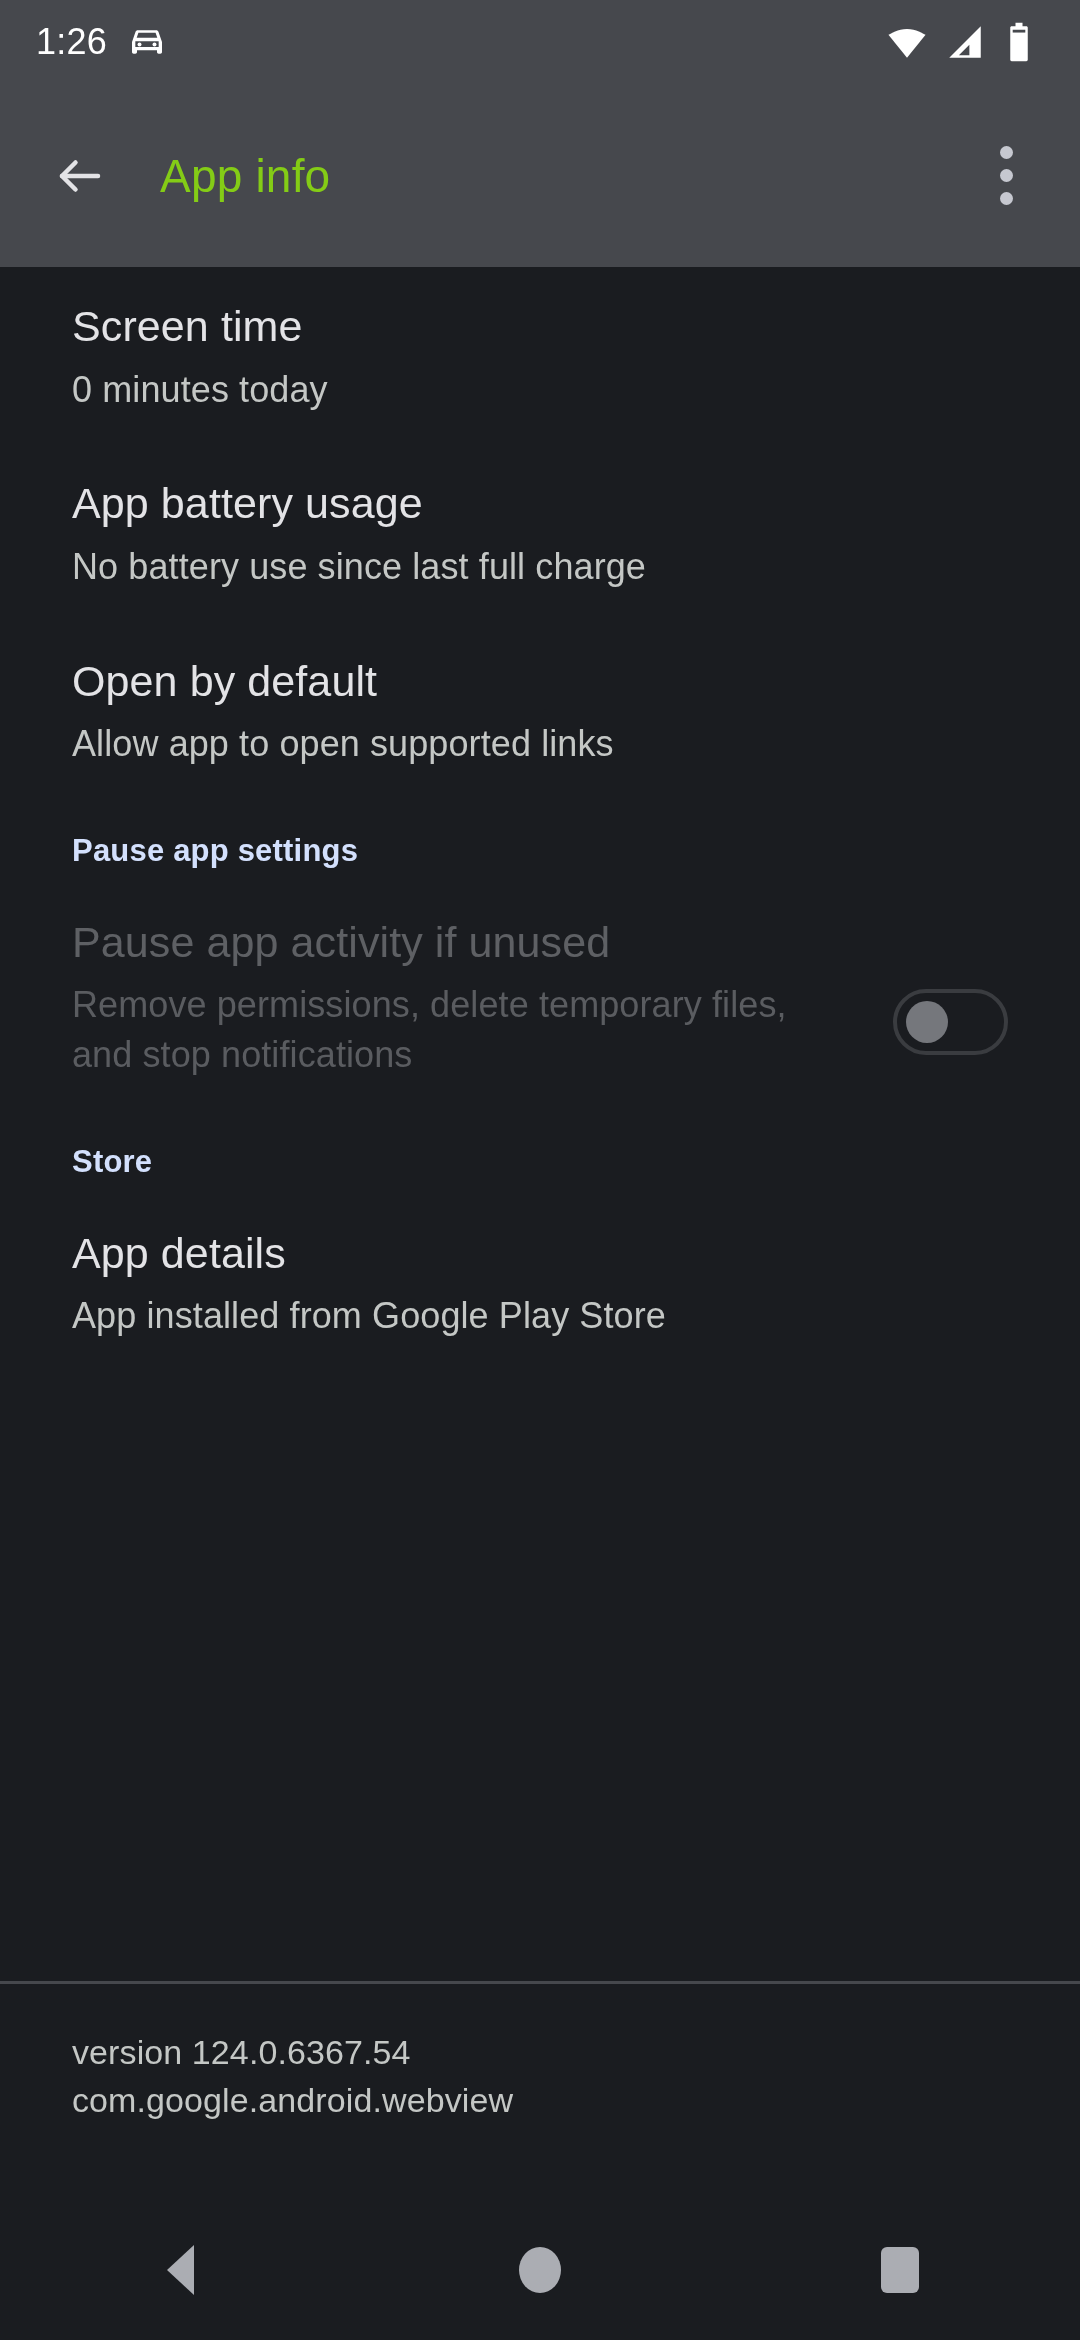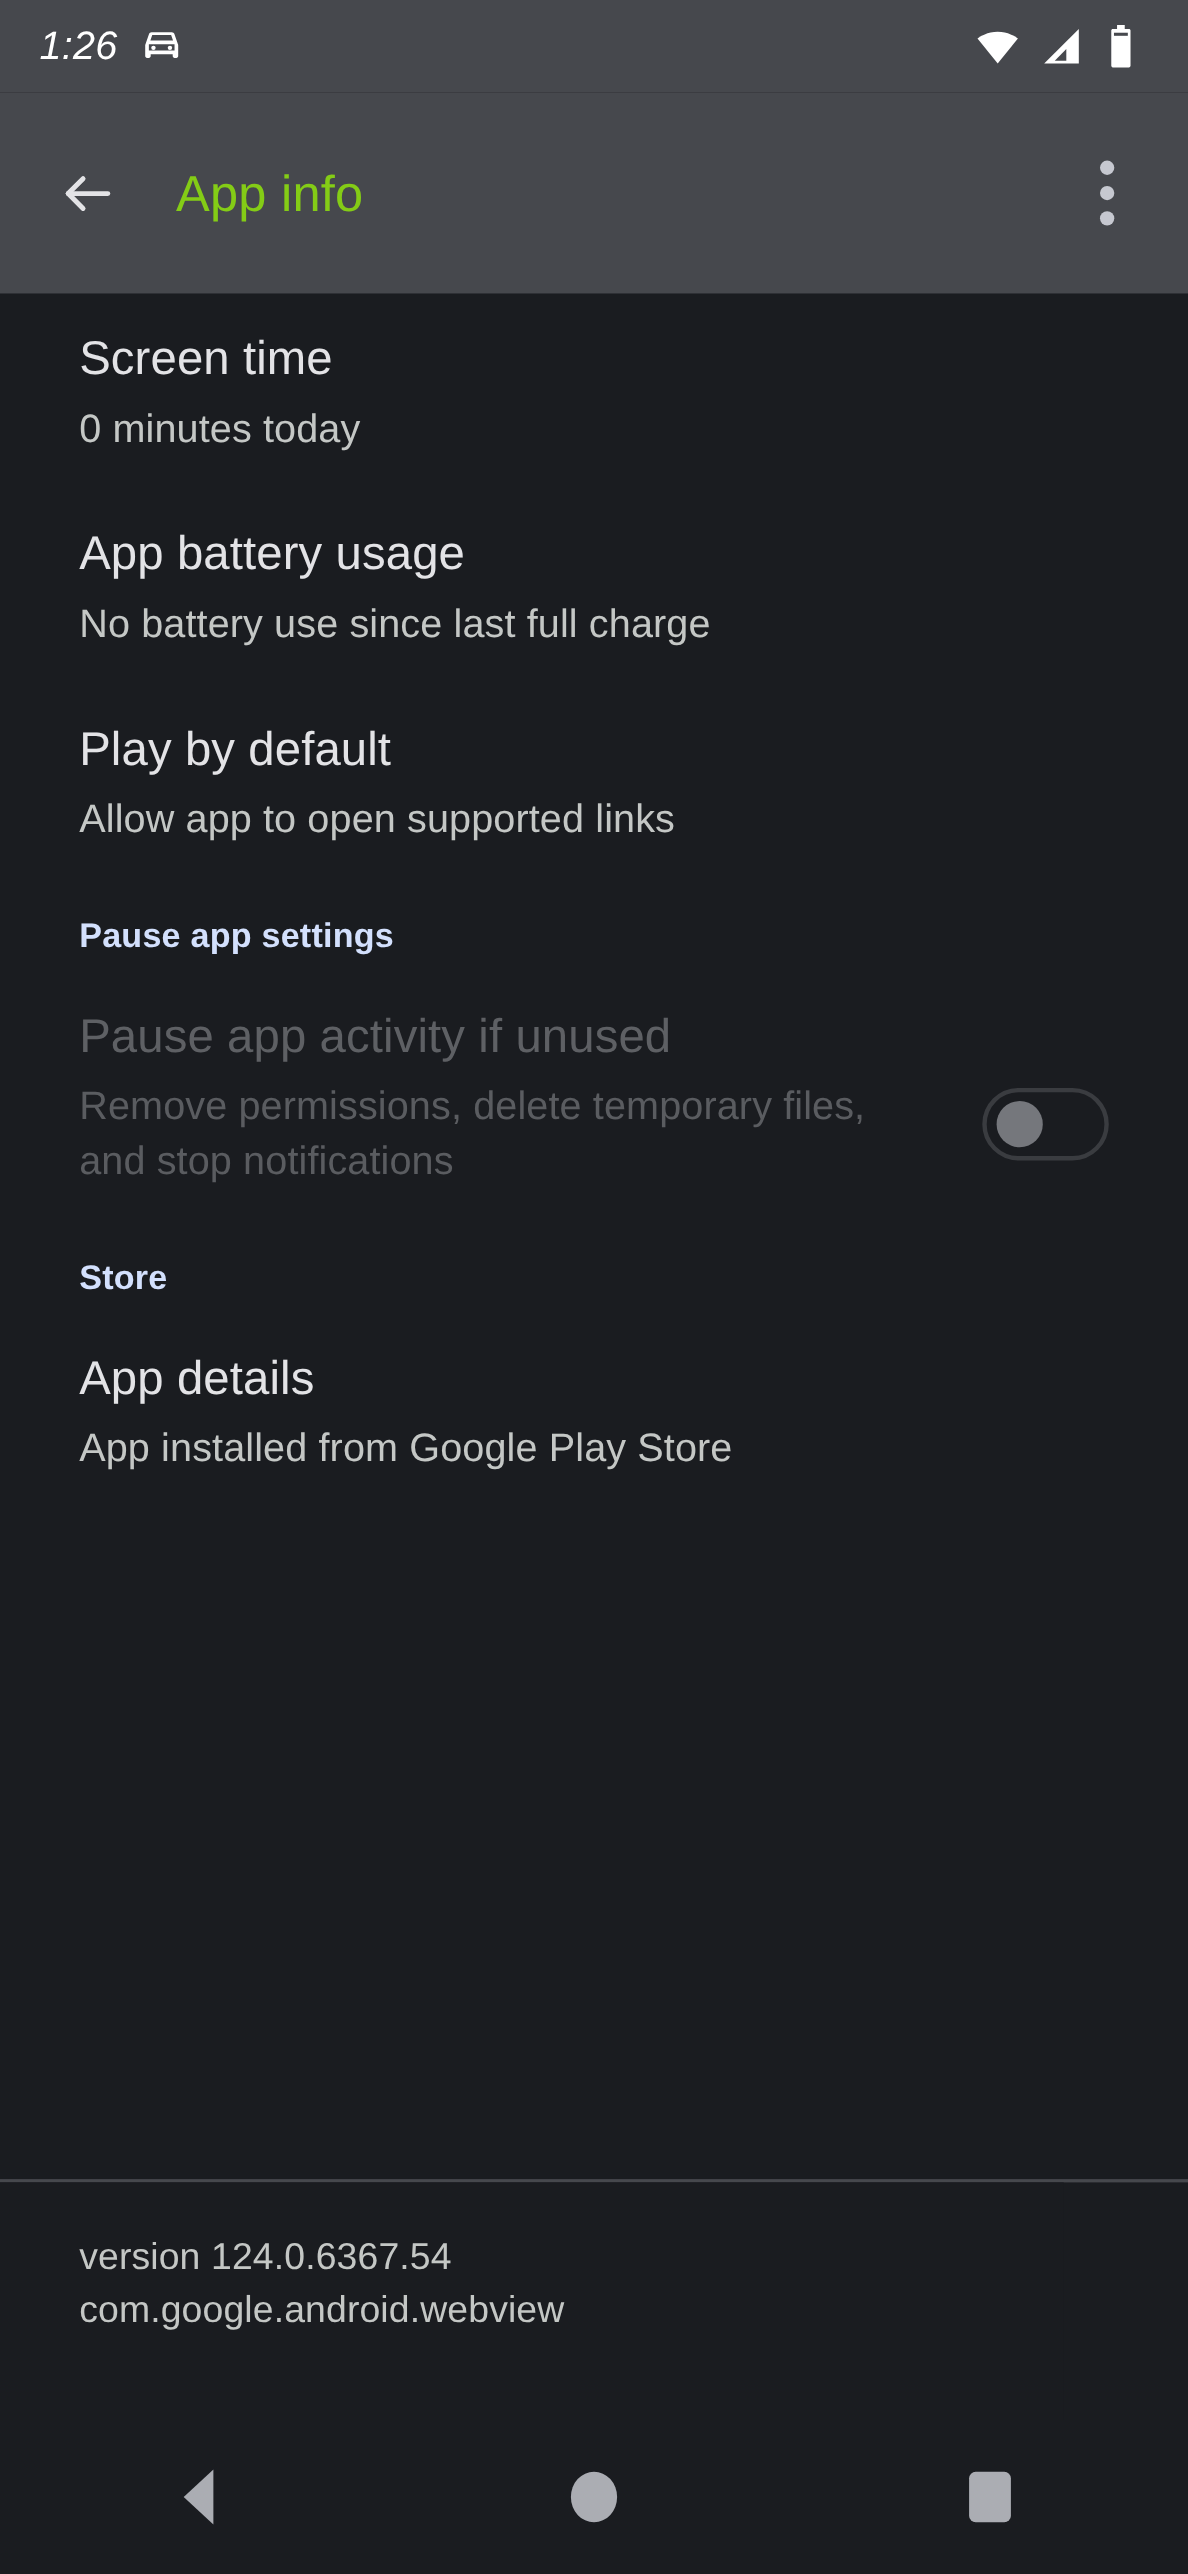--- a/index.html
+++ b/index.html
@@ -11,21 +11,21 @@
   }
   .screen { position:relative; width:1080px; height:2340px; background:#1A1C20; }
 
   
   .status-bar {
     position:absolute; top:0; left:0; width:1080px; height:84px;
     background:#46484D;
     display:flex; align-items:center; justify-content:space-between;
     padding:0 44px 0 36px;
   }
-  .status-left { display:flex; align-items:flex-start; gap:20px;font-style:italic; }
+  .status-left { display:flex; align-items:center; gap:20px; }
   .status-clock { color:#FFFFFF; font-size:36px; font-weight:500; letter-spacing:0.2px; }
   .status-right { display:flex; align-items:center; gap:16px; }
   .icon-svg { display:block; }
 
   
   .app-bar {
     position:absolute; top:84px; left:0; width:1080px; height:183px;
     background:#46484D;
     display:flex; align-items:center;
   }
@@ -178,21 +178,21 @@
 
     <div class="pref">
       <div class="pref-text">
         <div class="pref-title">App battery usage</div>
         <div class="pref-summary">No battery use since last full charge</div>
       </div>
     </div>
 
     <div class="pref">
       <div class="pref-text">
-        <div class="pref-title">Play by default</div>
+        <div class="pref-title">Open by default</div>
         <div class="pref-summary">Allow app to open supported links</div>
       </div>
     </div>
 
     <div class="section-header">Pause app settings</div>
 
     <div class="pref disabled">
       <div class="pref-text">
         <div class="pref-title">Pause app activity if unused</div>
         <div class="pref-summary">Remove permissions, delete temporary files, and stop notifications</div>

